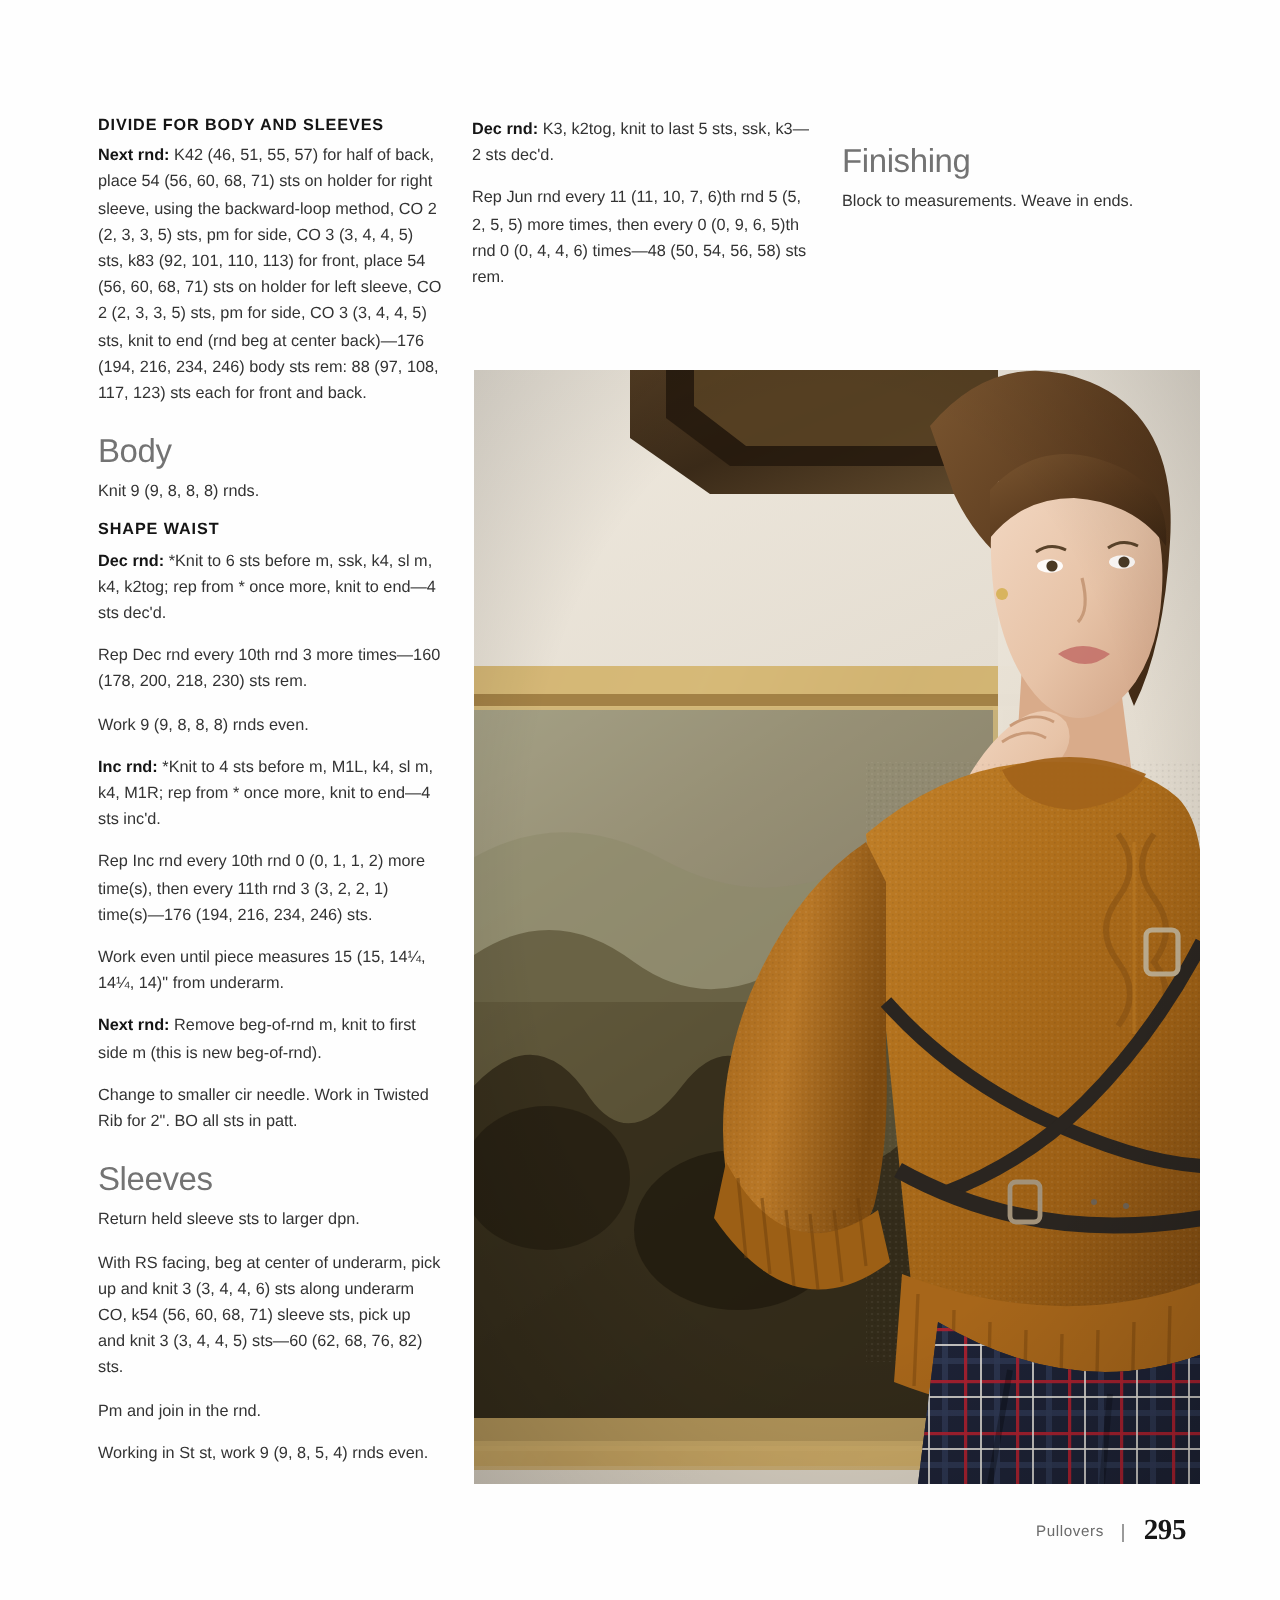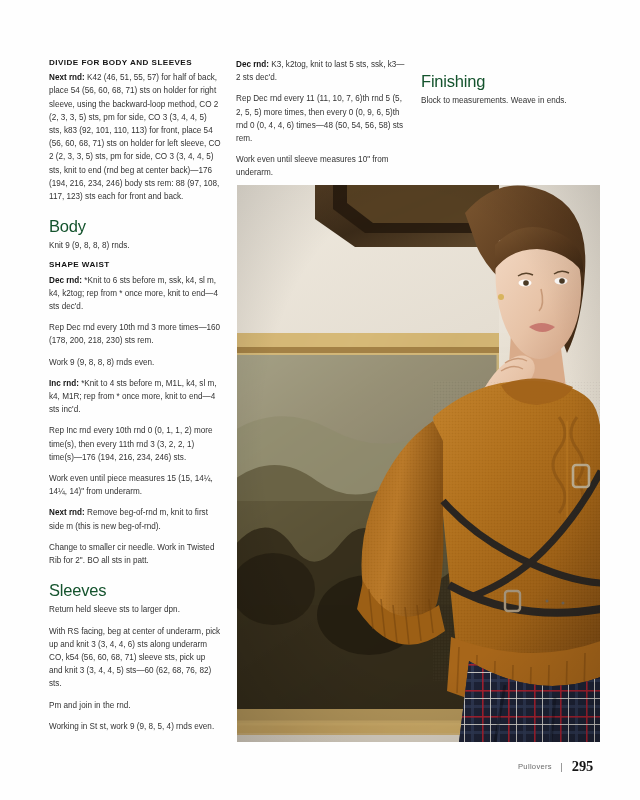--- a/index.html
+++ b/index.html
@@ -34,21 +34,21 @@
     font-weight: bold;
     letter-spacing: 0.45px;
     color: #141414;
     margin-bottom: 3px;
     line-height: 1.25;
   }
 
   .sec-head {
     font-size: 16.5px;
     font-weight: 400;
-    color: #14532d;
+    color: #737373;
     letter-spacing: -0.2px;
     margin-top: 14px;
     margin-bottom: 4px;
     line-height: 1.1;
   }
 
   p.para {
     font-size: 8.15px;
     line-height: 1.62;
     color: #333333;
@@ -163,23 +163,22 @@
 
     <p class="para">Pm and join in the rnd.</p>
 
     <p class="para">Working in St st, work 9 (9, 8, 5, 4) rnds even.</p>
   </div>
 
   <div class="col col-2">
 
     <p class="para"><b>Dec rnd:</b><span> K3, k2tog, knit to last 5 sts, ssk, k3—2 sts dec'd.</span></p>
 
-    <p class="para">Rep Dec rnd every 11 (11, 10, 7, 6)th rnd 5 (5, 2, 5, 5) more times, then every 0 (0, 9, 6, 5)th rnd 0 (0, 4, 4, 6) times—48 (50, 54, 56, 58) sts rem.</p>
-
-    <p class="para">Work even until sleeve measures 10" from underarm.</p>
+    <p class="para">Rep Jun rnd every 11 (11, 10, 7, 6)th rnd 5 (5, 2, 5, 5) more times, then every 0 (0, 9, 6, 5)th rnd 0 (0, 4, 4, 6) times—48 (50, 54, 56, 58) sts rem.</p>
+
   </div>
 
   <div class="col col-3">
 
 
     <div class="sec-head">Finishing</div>
 
     <p class="para">Block to measurements. Weave in ends.</p>
   </div>
 

